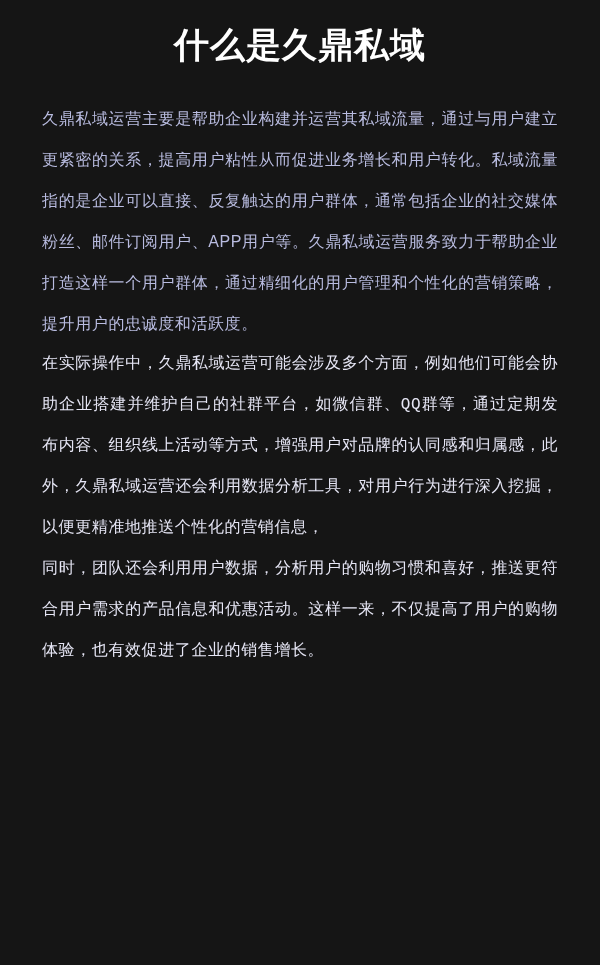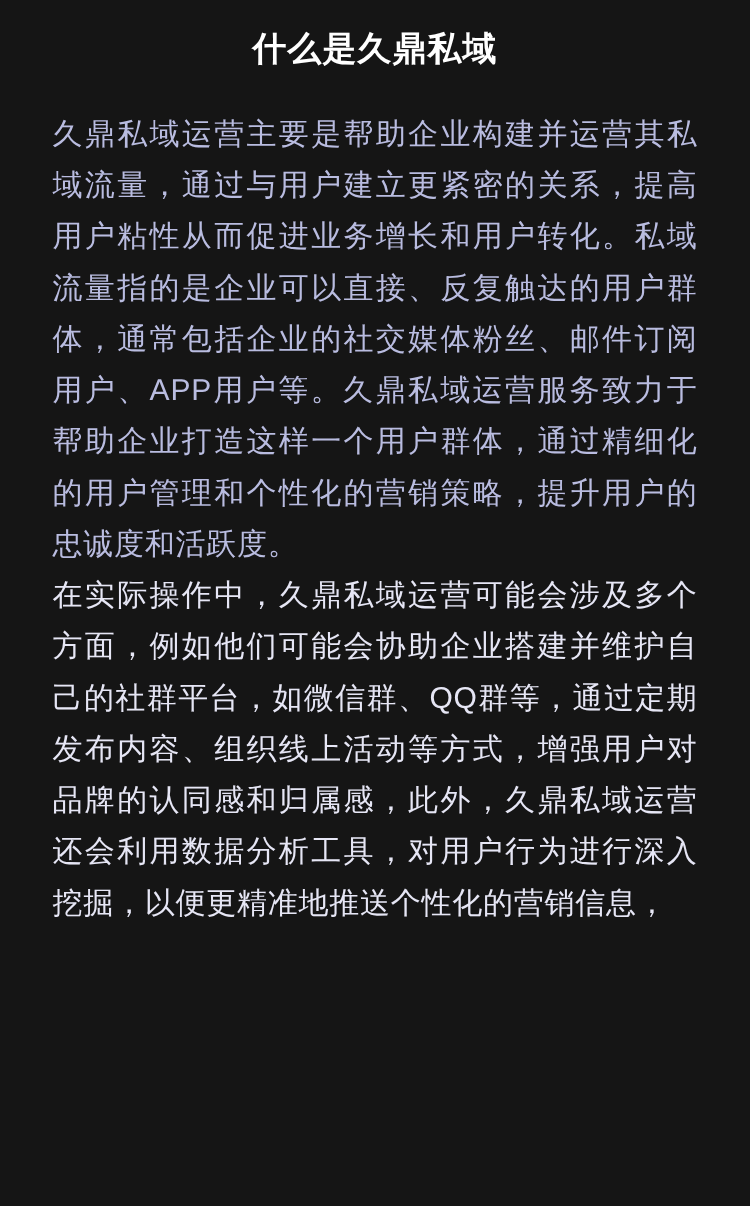--- a/index.html
+++ b/index.html
@@ -17,46 +17,47 @@
     width: 600px;
     height: 965px;
     background: #151515;
     box-sizing: border-box;
     position: relative;
     display: flex;
     flex-direction: column;
   }
   .title {
     color: #ffffff;
-    font-size: 27px;
+    font-size: 35px;
     font-weight: bold;
     text-align: center;
     letter-spacing: 1px;
     padding-top: 22px;
     padding-bottom: 14px;
     line-height: 1.3;
     font-family: "Liberation Sans", sans-serif;
   }
   .article {
     padding: 16px 42px 0 42px;
     box-sizing: border-box;
   }
   .para {
     margin: 0;
     color: #c8c9e8;
-    font-size: 24px;
+    font-size: 16px;
     line-height: 41px;
     letter-spacing: 0.6px;
     text-align: justify;
     text-justify: inter-ideograph;
     font-family: "Liberation Sans", sans-serif;
     text-indent: 0;
   }
   .para + .para {
     margin-top: 0px;
+    font-family: Liberation Mono, monospace;
   }
   .p-accent {
     color: #b9bce0;
   }
   .p-bright {
     color: #d6d7f0;
   }
   .p-plain {
     color: #e6e6f5;
   }
@@ -64,15 +65,16 @@
 </head>
 <body>
 
 <div class="page">
 
   <div class="title">什么是久鼎私域</div>
 
   <div class="article">
     <p class="para p-accent">久鼎私域运营主要是帮助企业构建并运营其私域流量，通过与用户建立更紧密的关系，提高用户粘性从而促进业务增长和用户转化。私域流量指的是企业可以直接、反复触达的用户群体，通常包括企业的社交媒体粉丝、邮件订阅用户、APP用户等。久鼎私域运营服务致力于帮助企业打造这样一个用户群体，通过精细化的用户管理和个性化的营销策略，提升用户的忠诚度和活跃度。</p>
     <p class="para p-plain">在实际操作中，久鼎私域运营可能会涉及多个方面，例如他们可能会协助企业搭建并维护自己的社群平台，如微信群、QQ群等，通过定期发布内容、组织线上活动等方式，增强用户对品牌的认同感和归属感，此外，久鼎私域运营还会利用数据分析工具，对用户行为进行深入挖掘，以便更精准地推送个性化的营销信息，</p>
+    <p class="para p-plain">同时，团队还会利用用户数据，分析用户的购物习惯和喜好，推送更符合用户需求的产品信息和优惠活动。这样一来，不仅提高了用户的购物体验，也有效促进了企业的销售增长。</p>
   </div>
 
 </div>
 
 </body></html>

